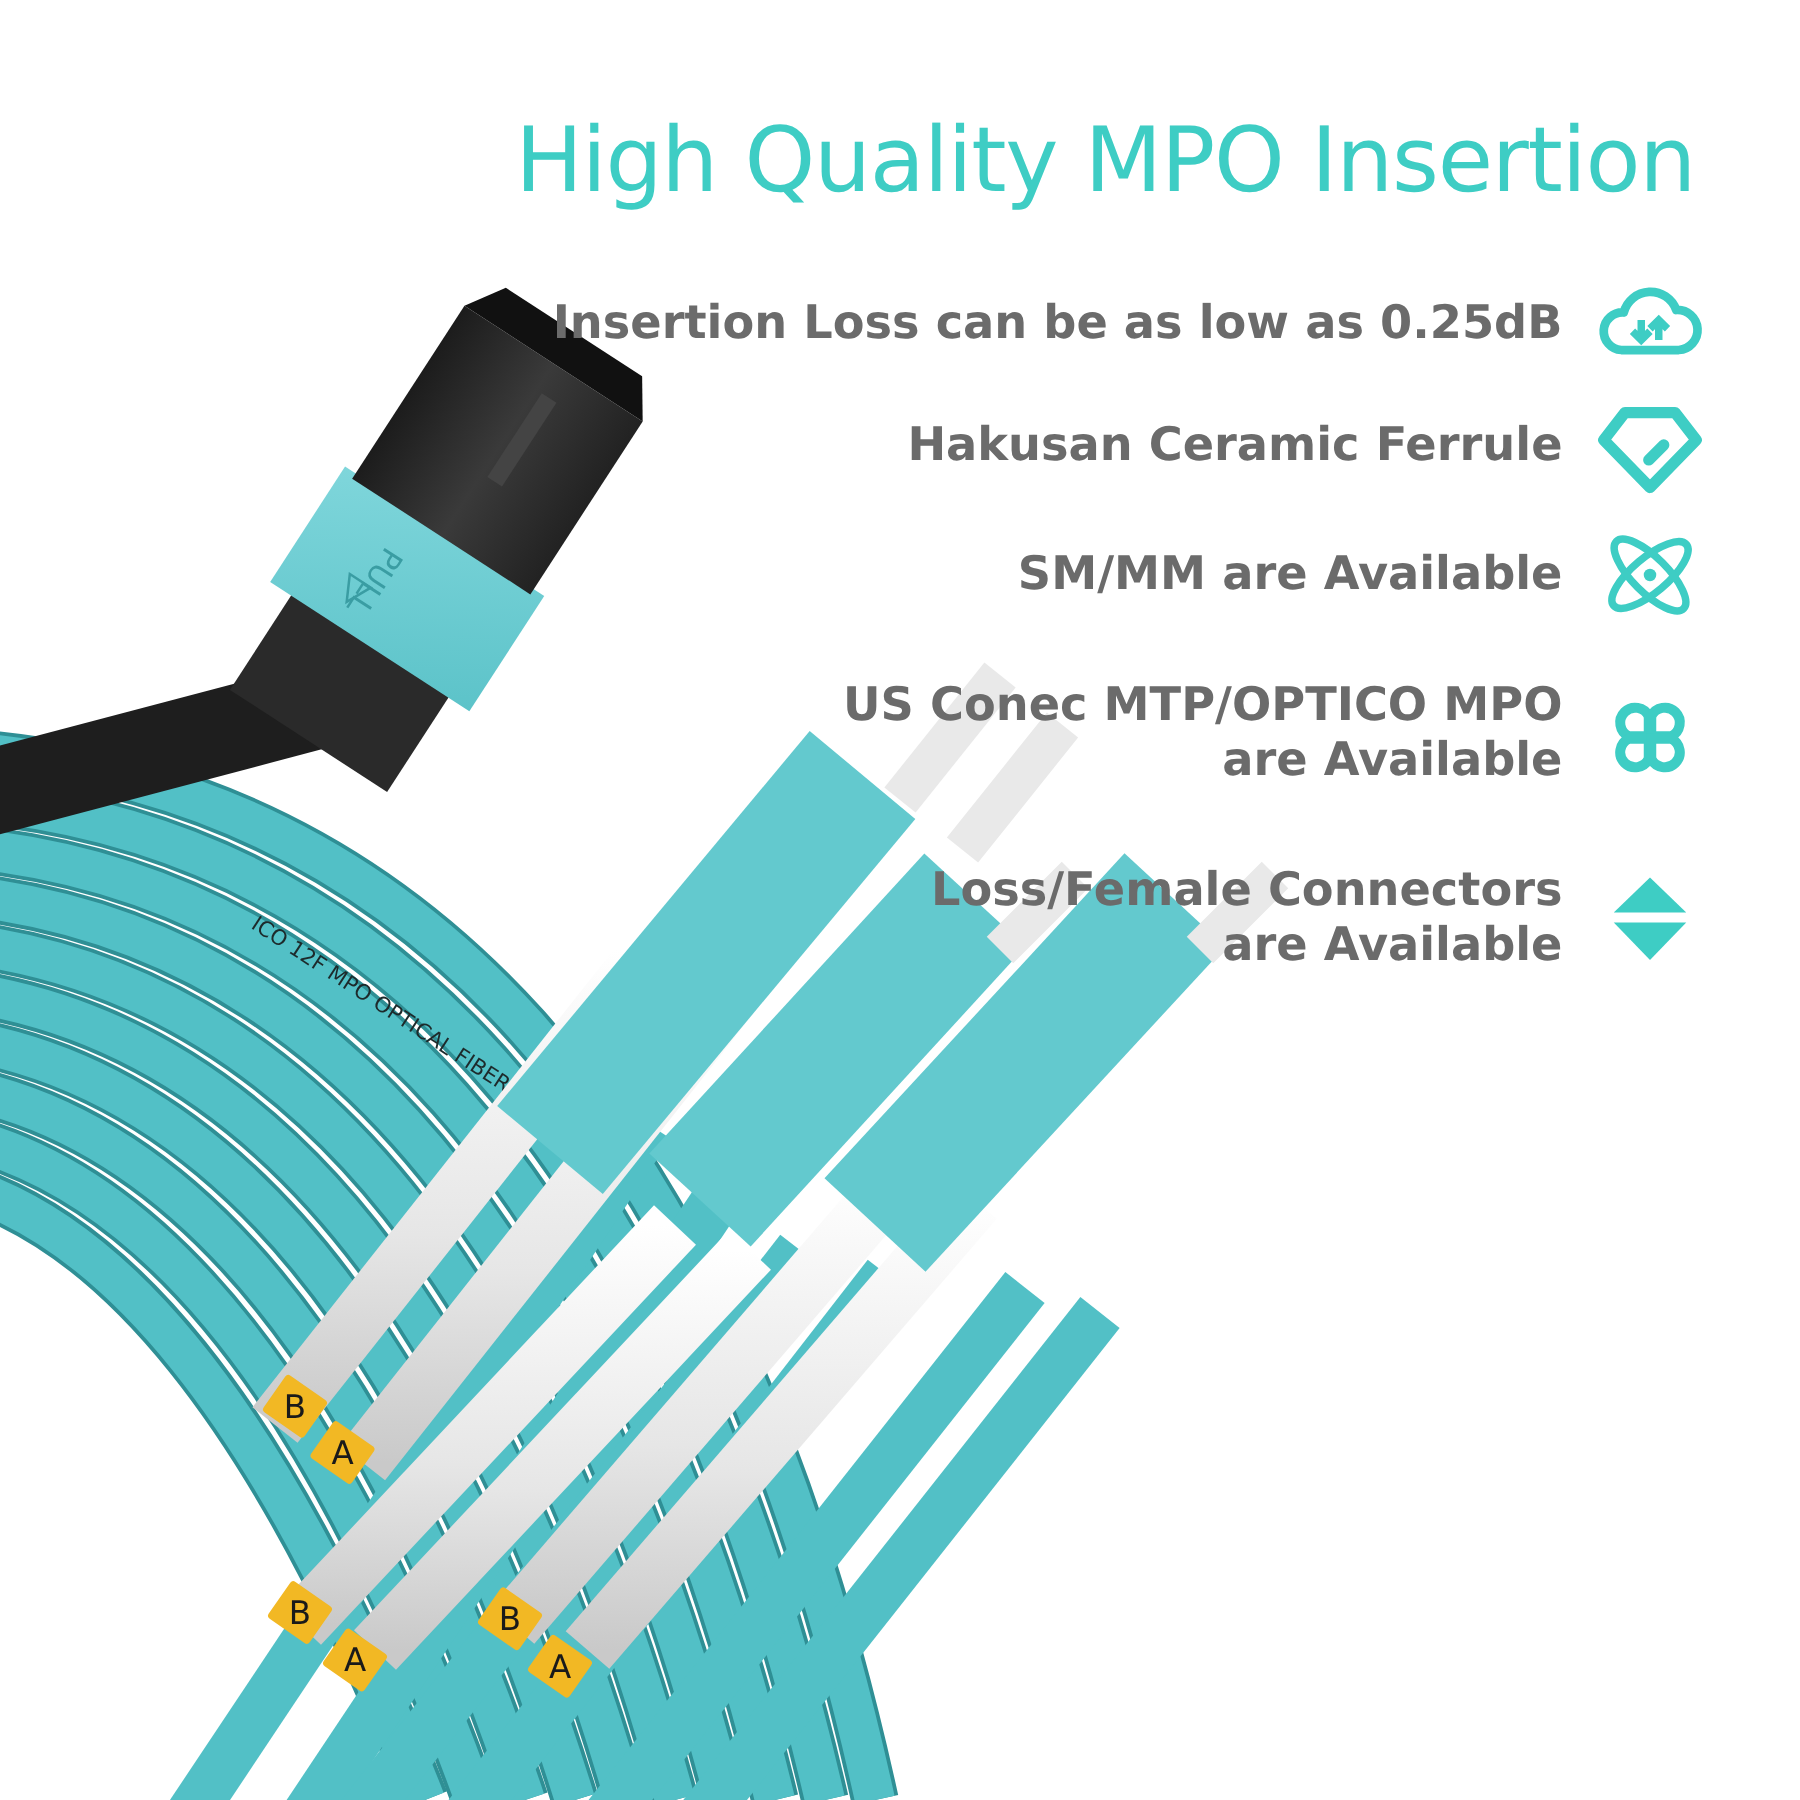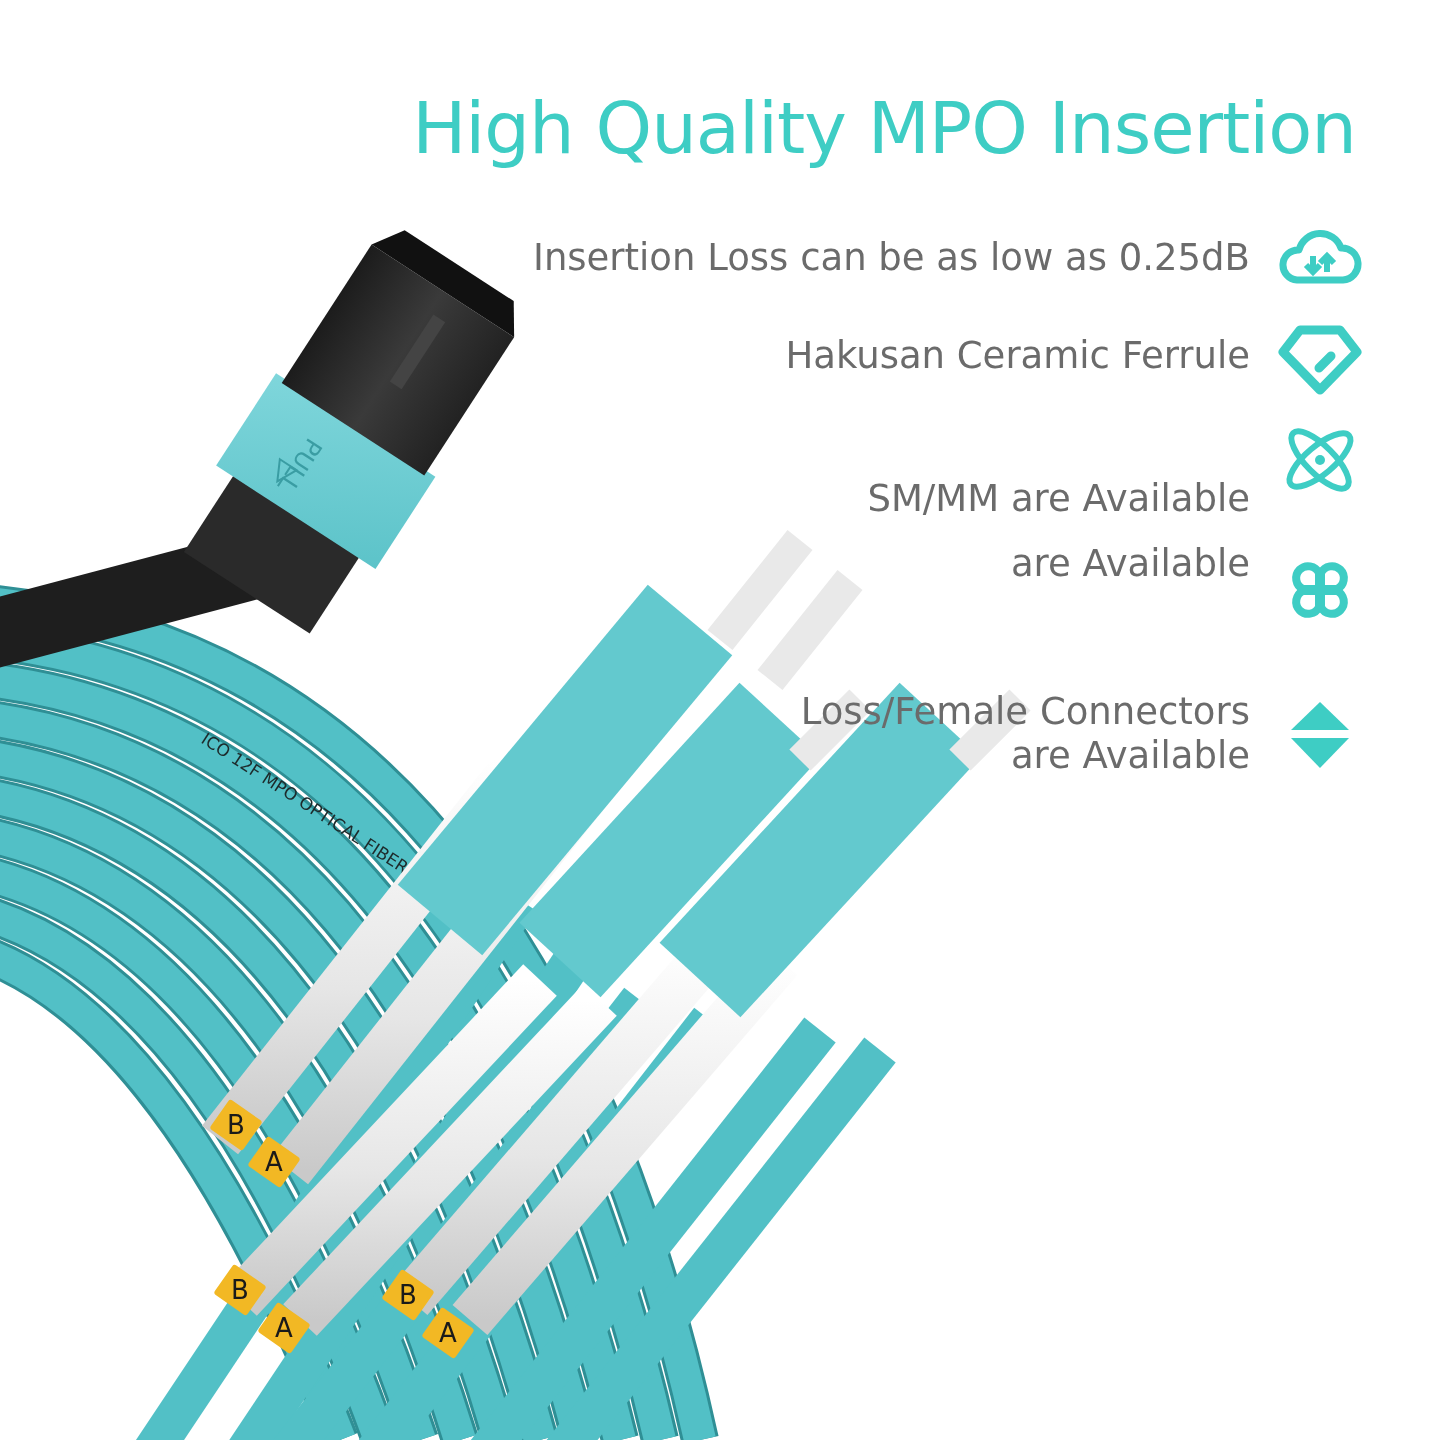--- a/index.html
+++ b/index.html
@@ -1,19 +1,19 @@
 <!DOCTYPE html>
 <html><head>
 <meta charset="utf-8">
 <style>
   html, body { margin:0; padding:0; background:#ffffff; }
   body { width:1440px; height:1440px; position:relative; overflow:hidden; font-family:"DejaVu Sans", sans-serif; }
   .illustration { position:absolute; left:0; top:0; width:1440px; height:1440px; }
   .headline { position:absolute; right:84px; top:92px; margin:0; font-family:"DejaVu Sans", sans-serif; font-weight:400; font-size:72px; letter-spacing:-1px; line-height:1; white-space:nowrap; }
-  .feature { position:absolute; right:190px; text-align:right; color:#6b6b6b; font-family:"DejaVu Sans", sans-serif; font-size:37px; line-height:44px; white-space:nowrap; }
+  .feature { position:absolute; right:190px; text-align:right; color:#6b6b6b; font-family:"DejaVu Sans", sans-serif; font-size:37px; line-height:44px; white-space:nowrap;font-weight:bold; }
   .feature span { display:block; }
   .ficon { position:absolute; width:90px; height:90px; }
   .ficon svg { width:100%; height:100%; display:block; }
 </style>
 </head>
 <body>
 
 <svg class="illustration" viewBox="0 0 1440 1440" xmlns="http://www.w3.org/2000/svg">
   <defs>
     <linearGradient id="mpoBody" x1="0" y1="0" x2="1" y2="0">
@@ -146,32 +146,33 @@
 <div class="feature" style="top:334px;">
   <span>Hakusan Ceramic Ferrule</span>
 </div>
 <div class="ficon" style="left:1275px;top:312px;">
   <svg viewBox="0 0 90 90">
       <path d="M25 18 H65 L82 40 L45 78 L8 40 Z" fill="none" stroke="#3ecdc4" stroke-width="9" stroke-linejoin="round"></path>
       <path d="M44 56 L56 44" stroke="#3ecdc4" stroke-width="9" stroke-linecap="round"></path>
     </svg>
 </div>
 
-<div class="feature" style="top:437px;margin-top:40px;">
+<div class="feature" style="top:437px;">
   <span>SM/MM are Available</span>
 </div>
 <div class="ficon" style="left:1275px;top:415px;">
   <svg viewBox="0 0 90 90">
       <ellipse cx="45" cy="45" rx="38" ry="14" transform="rotate(-40 45 45)" fill="none" stroke="#3ecdc4" stroke-width="6"></ellipse>
       <ellipse cx="45" cy="45" rx="38" ry="14" transform="rotate(45 45 45)" fill="none" stroke="#3ecdc4" stroke-width="6"></ellipse>
       <circle cx="45" cy="45" r="5" fill="#3ecdc4"></circle>
     </svg>
 </div>
 
 <div class="feature" style="top:542px;">
+  <span>US Conec MTP/OPTICO MPO</span>
   <span>are Available</span>
 </div>
 <div class="ficon" style="left:1275px;top:545px;">
   <svg viewBox="0 0 90 90">
       <g fill="none" stroke="#3ecdc4" stroke-width="8">
         <path d="M44 44 H28 A12 12 0 1 1 44 28 Z"></path>
         <path d="M46 44 H62 A12 12 0 1 0 46 28 Z"></path>
         <path d="M44 46 H28 A12 12 0 1 0 44 62 Z"></path>
         <path d="M46 46 H62 A12 12 0 1 1 46 62 Z"></path>
       </g>

